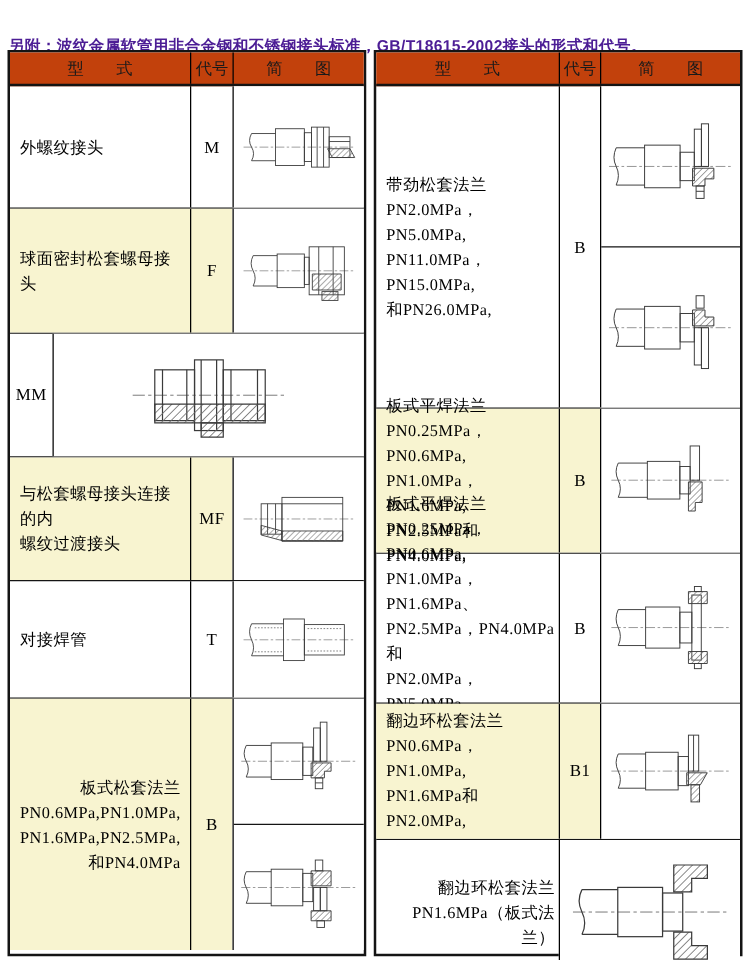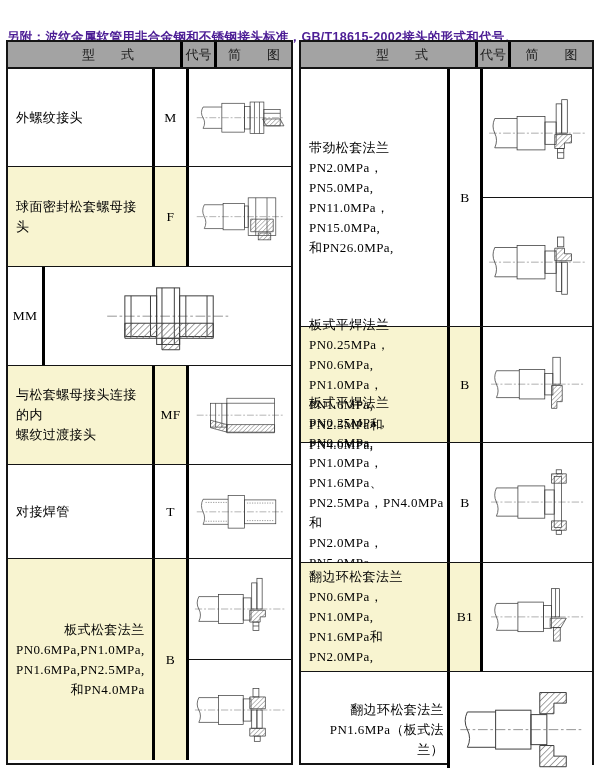--- a/index.html
+++ b/index.html
@@ -13,22 +13,22 @@
     font-weight:600;font-size:12.5px;letter-spacing:.3px;color:#4c1d95;margin-top:21px;
   }
   .tbl{
     position:absolute;top:40px;border:2px solid #141414;background:#fff;
     box-sizing:border-box;
   }
   #tbl-left{left:6px;width:287px;height:725px;}
   #tbl-right{left:299px;width:295px;height:725px;}
   .t-row{display:flex;border-bottom:1px solid #141414;box-sizing:border-box;}
   .t-row.last{border-bottom:none;text-align:right;}
-  .t-row.hdr{border-bottom:2px solid #141414;background:#a3a3a3;padding-left:28px;}
-  .c{box-sizing:border-box;border-left:3px solid #000000;min-width:0;}
+  .t-row.hdr{border-bottom:2px solid #141414;background:#c2410c;}
+  .c{box-sizing:border-box;border-left:1px solid #000000;min-width:0;}
   .c:first-child{border-left:none;}
   .c-type{
     display:flex;align-items:center;
     padding:4px 3px 4px 8px;font-size:13px;line-height:20px;letter-spacing:.4px;
   }
   .c-type span{white-space:pre-line;}
   #tbl-left .c-type{flex:0 0 144px;}
   #tbl-left .c-code{flex:0 0 34px;}
   #tbl-right .c-type{flex:0 0 146px;}
   #tbl-right .c-code{flex:0 0 33px;}

